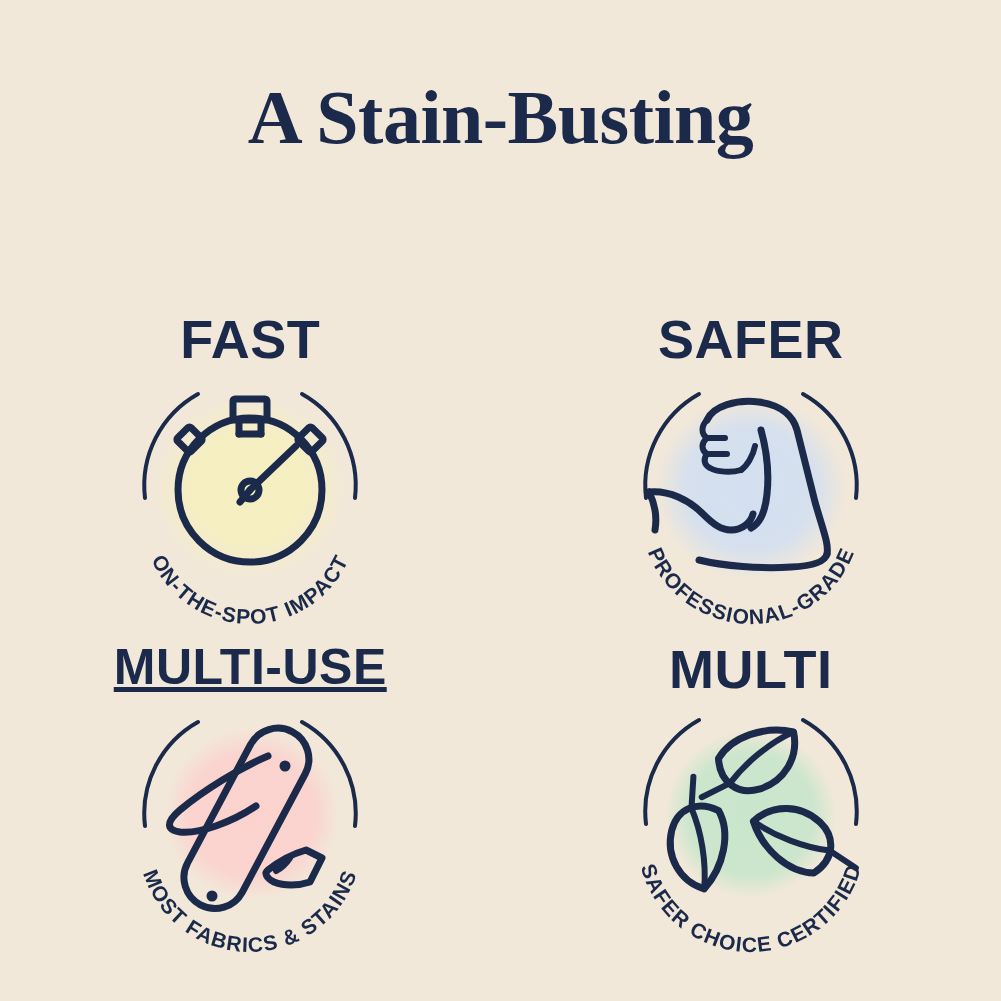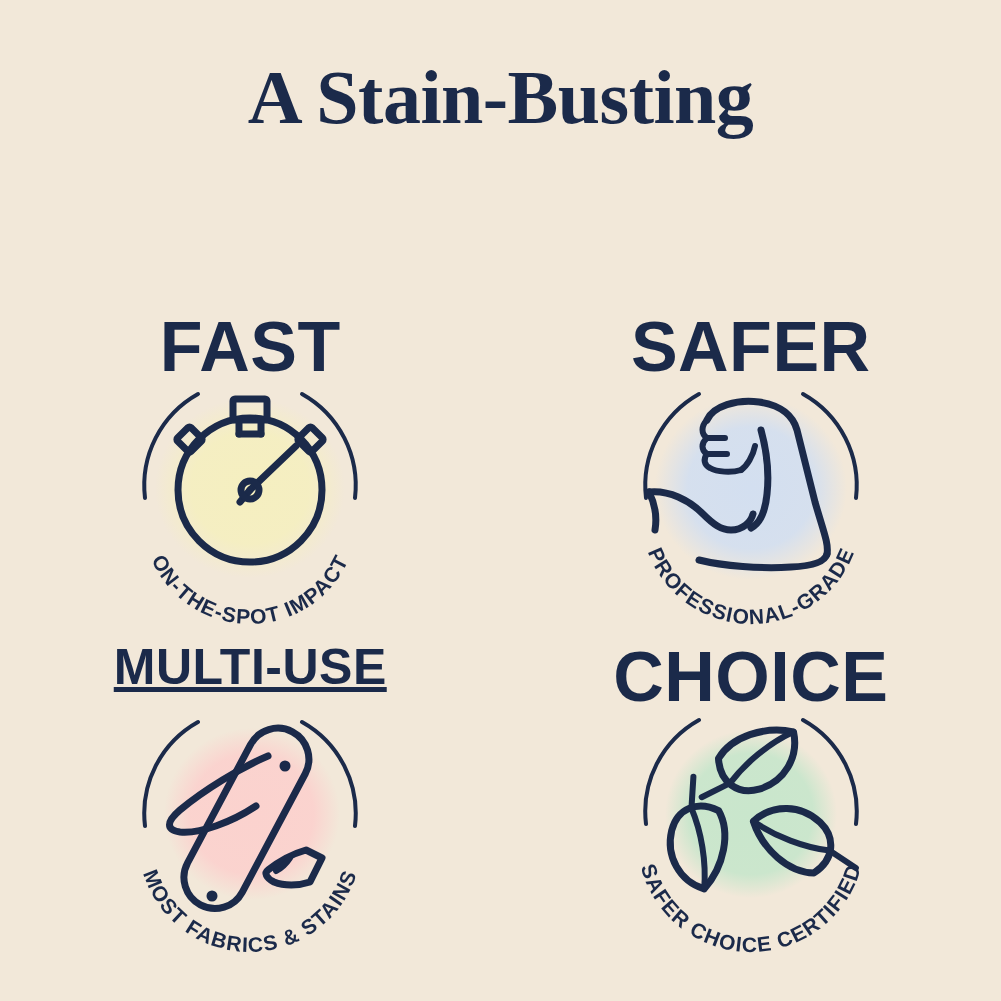--- a/index.html
+++ b/index.html
@@ -20,21 +20,21 @@
     position: absolute;
     inset: 0;
     width: 1001px;
     height: 1001px;
     background: #F2E8D9;
   }
 
   
   .title-block {
     position: absolute;
-    top: 60px;
+    top: 80px;
     left: 0;
     width: 1001px;
     text-align: center;
   }
   .title-line {
     font-family: "Liberation Serif", serif;
     font-weight: bold;
     color: #1B2A4A;
     font-size: 76px;
     line-height: 0.99;
@@ -72,21 +72,21 @@
   }
   .badge-heading {
     position: absolute;
     top: 0;
     left: 0;
     width: 330px;
     text-align: center;
     font-family: "Liberation Sans", sans-serif;
     font-weight: bold;
     color: #1B2A4A;
-    font-size: 70px;
+    font-size: 54px;
     letter-spacing: 0.5px;
     line-height: 1;
     white-space: nowrap;
   }
   .badge-heading.small {
     font-size: 50px;
     text-decoration: underline;
   }
   .badge-svg {
     position: absolute;
@@ -246,21 +246,21 @@
           </g>
           <text class="curved-text">
             <textPath href="#arcMulti" startOffset="50%" text-anchor="middle">MOST FABRICS &amp; STAINS</textPath>
           </text>
         </svg>
       </div>
     </div>
 
     <div class="badge">
       <div class="badge-inner">
-        <div class="badge-heading">CHOICE</div>
+        <div class="badge-heading">MULTI</div>
         <svg class="badge-svg" viewBox="0 0 300 264">
           <defs>
             <radialGradient id="blobSafer" cx="50%" cy="50%" r="50%">
               <stop offset="0%" stop-color="#C9E6CC" stop-opacity="1"></stop>
               <stop offset="72%" stop-color="#C9E6CC" stop-opacity="0.95"></stop>
               <stop offset="100%" stop-color="#C9E6CC" stop-opacity="0"></stop>
             </radialGradient>
             <path id="arcSafer" d="M 36 140 A 114 114 0 0 0 264 140"></path>
           </defs>
           <ellipse cx="150" cy="116" rx="86" ry="84" fill="url(#blobSafer)"></ellipse>

